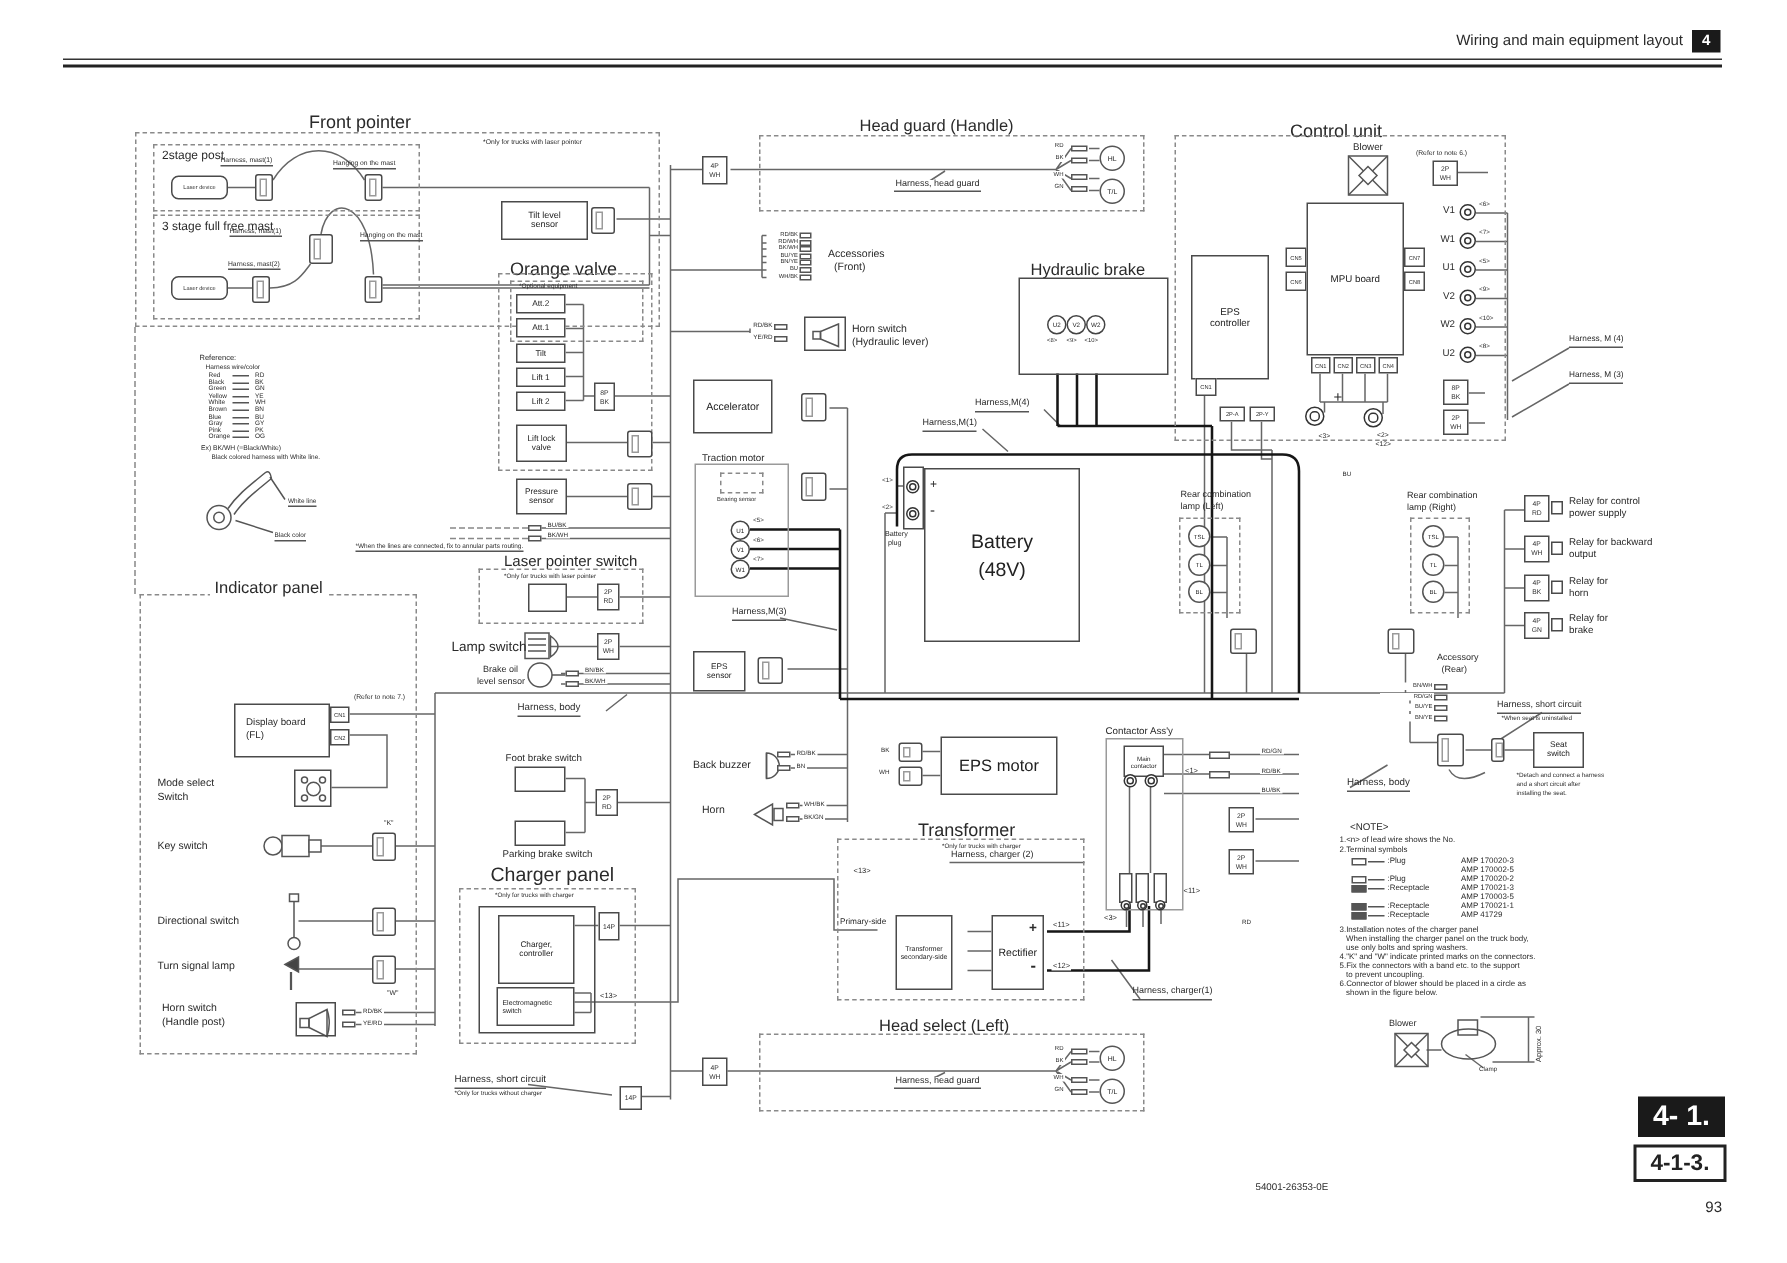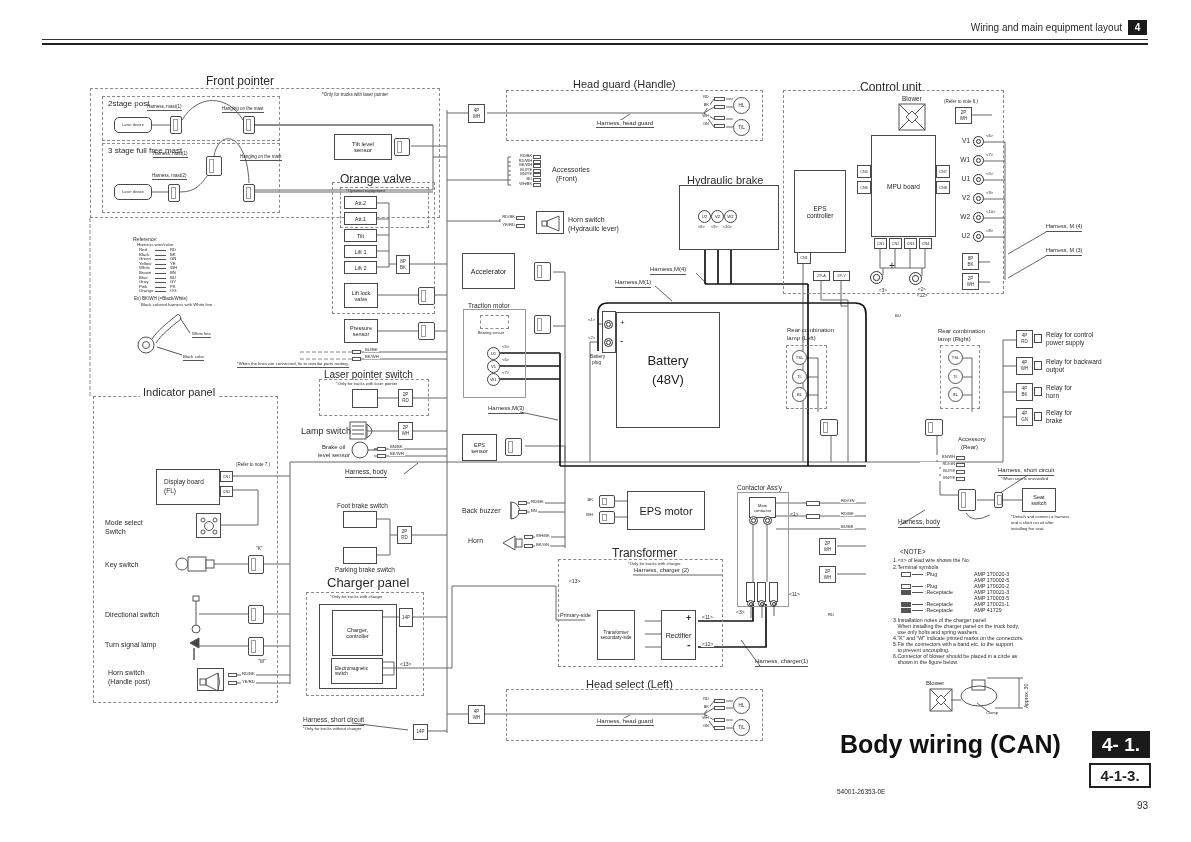--- a/index.html
+++ b/index.html
@@ -272,21 +272,21 @@
   <div class="box" style="left:344px;top:319px;width:34px;height:24px;display:flex;flex-direction:column;align-items:center;justify-content:center;font-size:5.5px;">
     <span>Pressure</span>
     <span>sensor</span>
   </div>
   <div class="cp" style="left:418px;top:322px;width:17px;height:18px;"></div>
   <div class="ts" style="left:352px;top:350px;"></div>
   <div class="ts" style="left:352px;top:357px;"></div>
   <div class="lbl wl" style="left:364px;top:347px;font-size:4.2px;">BU/BK</div>
   <div class="lbl wl" style="left:364px;top:354px;font-size:4.2px;">BK/WH</div>
 
-  <div class="lbl" style="left:324px;top:369px;font-size:10px;">Laser pointer switch</div>
+  <div class="lbl" style="left:336px;top:369px;font-size:10px;">Laser pointer switch</div>
   <div class="dbox" style="left:319px;top:379px;width:110px;height:37px;"></div>
   <div class="lbl" style="left:336px;top:381px;font-size:4.2px;">*Only for trucks with laser pointer</div>
   <div class="box" style="left:352px;top:389px;width:26px;height:19px;"></div>
   <div class="conn" style="left:398px;top:389px;width:15px;height:18px;">2P RD</div>
 
   <div class="lbl" style="left:301px;top:426px;font-size:9px;">Lamp switch</div>
   <div class="conn" style="left:398px;top:422px;width:15px;height:18px;">2P WH</div>
   <div class="lbl" style="left:322px;top:444px;font-size:6px;">Brake oil</div>
   <div class="lbl" style="left:318px;top:452px;font-size:6px;">level sensor</div>
   <div class="ts" style="left:377px;top:447px;"></div>
@@ -647,19 +647,18 @@
   <div class="lbl wl r" style="left:694px;top:705px;width:14px;font-size:4px;">BK</div>
   <div class="lbl wl r" style="left:694px;top:716px;width:14px;font-size:4px;">WH</div>
   <div class="lbl wl r" style="left:694px;top:724px;width:14px;font-size:4px;">GN</div>
   <div class="ts" style="left:714px;top:699px;width:11px;"></div>
   <div class="ts" style="left:714px;top:706px;width:11px;"></div>
   <div class="ts" style="left:714px;top:718px;width:11px;"></div>
   <div class="ts" style="left:714px;top:726px;width:11px;"></div>
   <div class="lamp" style="left:733px;top:697px;">HL</div>
   <div class="lamp" style="left:733px;top:719px;">T/L</div>
 
-  <div class="lbl" style="left:840px;top:729px;font-size:25px;font-weight:bold;color:#111;">Body wiring (CAN)</div>
   <div class="badge" style="left:1092px;top:731px;width:58px;height:27px;font-size:19px;">4- 1.</div>
   <div class="abs" style="left:1089px;top:763px;width:58px;height:21px;border:2px solid #222;display:flex;align-items:center;justify-content:center;font-size:15px;font-weight:bold;">4-1-3.</div>
   <div class="lbl" style="left:837px;top:788px;font-size:6.5px;">54001-26353-0E</div>
   <div class="lbl r" style="left:1120px;top:800px;width:28px;font-size:10px;">93</div>
 
 </div>
 
 </body></html>

